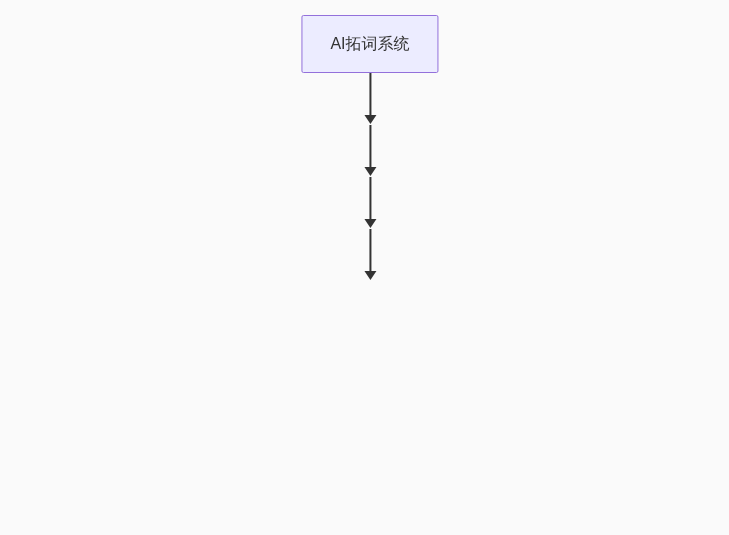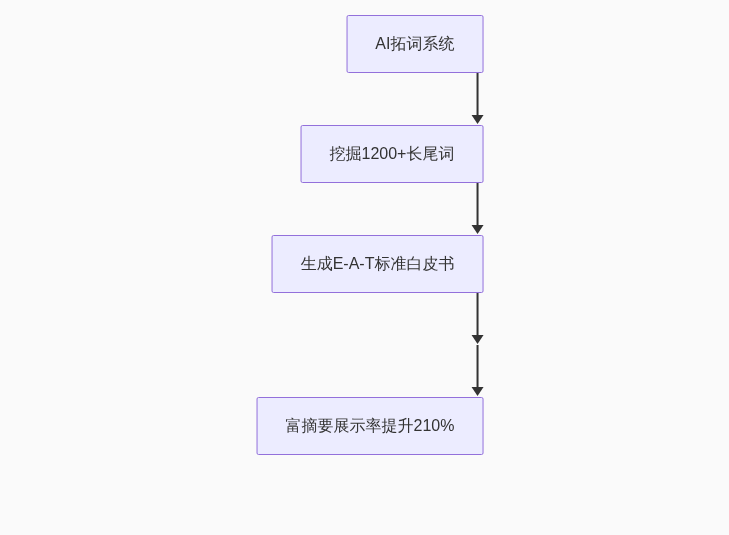--- a/index.html
+++ b/index.html
@@ -17,21 +17,21 @@
     overflow: hidden;
     font-family: "Liberation Sans", "DejaVu Sans", sans-serif;
   }
   .flowchart {
     position: absolute;
     left: 370px;
     top: 15px;
     transform: translateX(-50%);
     display: flex;
     flex-direction: column;
-    align-items: flex-end;
+    align-items: center;
   }
   .node {
     background: var(--node-fill);
     border: 1px solid var(--node-border);
     border-radius: 2px;
     color: var(--text-color);
     font-size: 16px;
     line-height: 16px;
     padding: 20px 28px;
     white-space: nowrap;
@@ -65,41 +65,32 @@
 
   <div class="node">
     <span>AI拓词系统</span>
   </div>
 
   <div class="arrow">
     <div class="arrow-line"></div>
     <div class="arrow-head"></div>
   </div>
 
-  <div class="node">
-    <span>挖掘1200+长尾词</span>
-  </div>
-
-  <div class="arrow">
-    <div class="arrow-line"></div>
-    <div class="arrow-head"></div>
-  </div>
-
-  <div class="node">
-    <span>生成E-A-T标准白皮书</span>
-  </div>
 
   <div class="arrow">
     <div class="arrow-line"></div>
     <div class="arrow-head"></div>
   </div>
 
 
   <div class="arrow">
     <div class="arrow-line"></div>
     <div class="arrow-head"></div>
   </div>
 
-  <div class="node">
-    <span>富摘要展示率提升210%</span>
+
+  <div class="arrow">
+    <div class="arrow-line"></div>
+    <div class="arrow-head"></div>
   </div>
+
 
 </div>
 
 </body></html>

